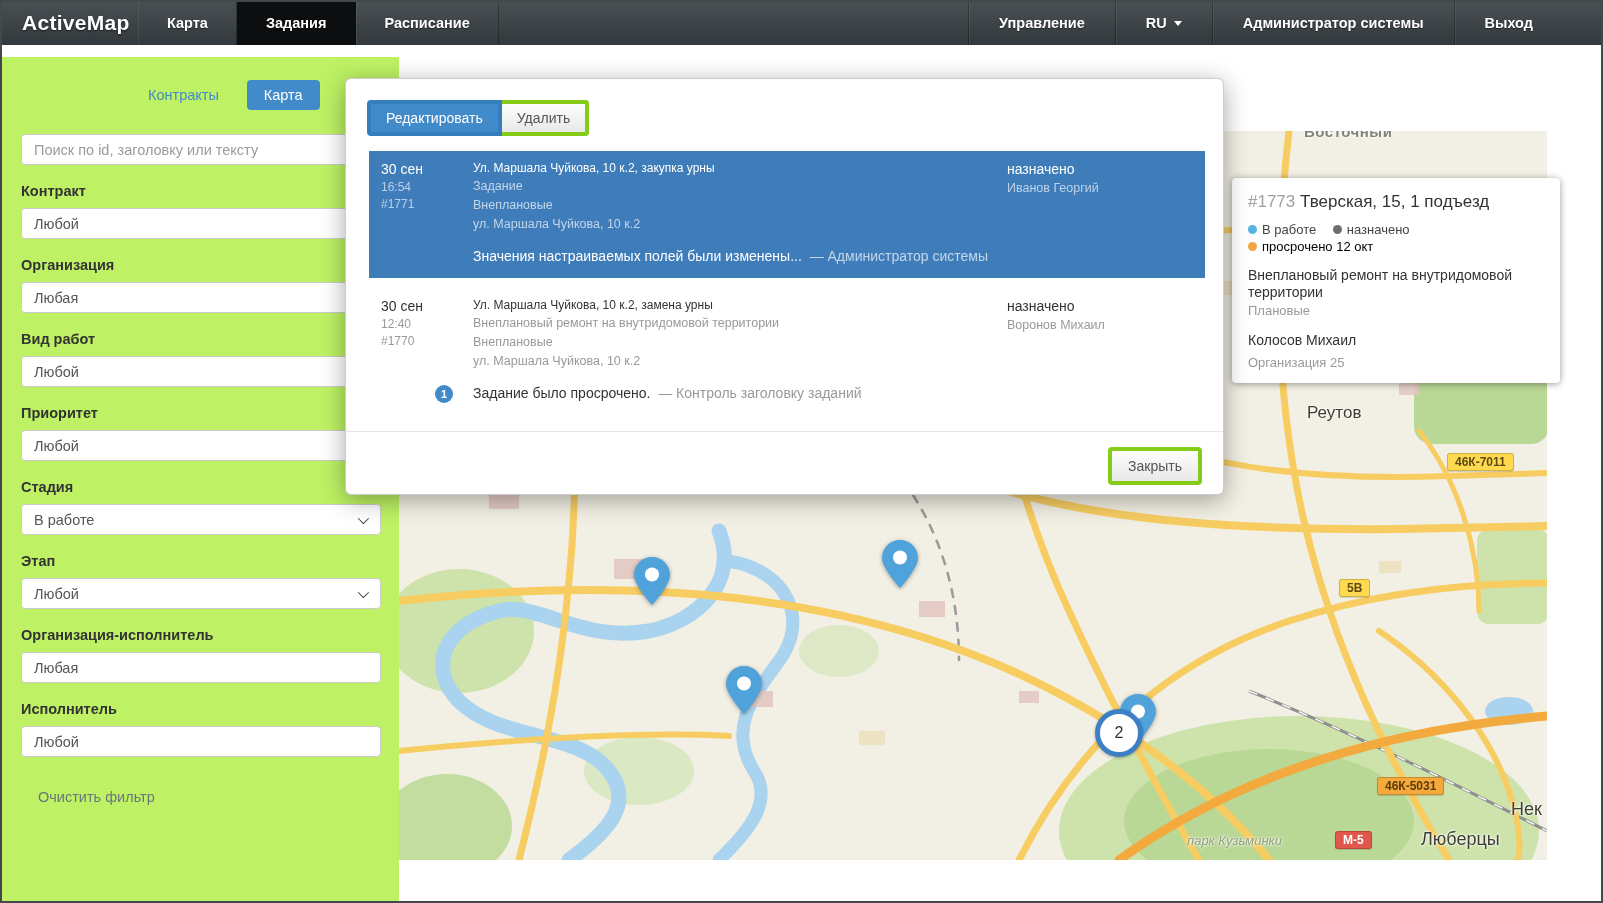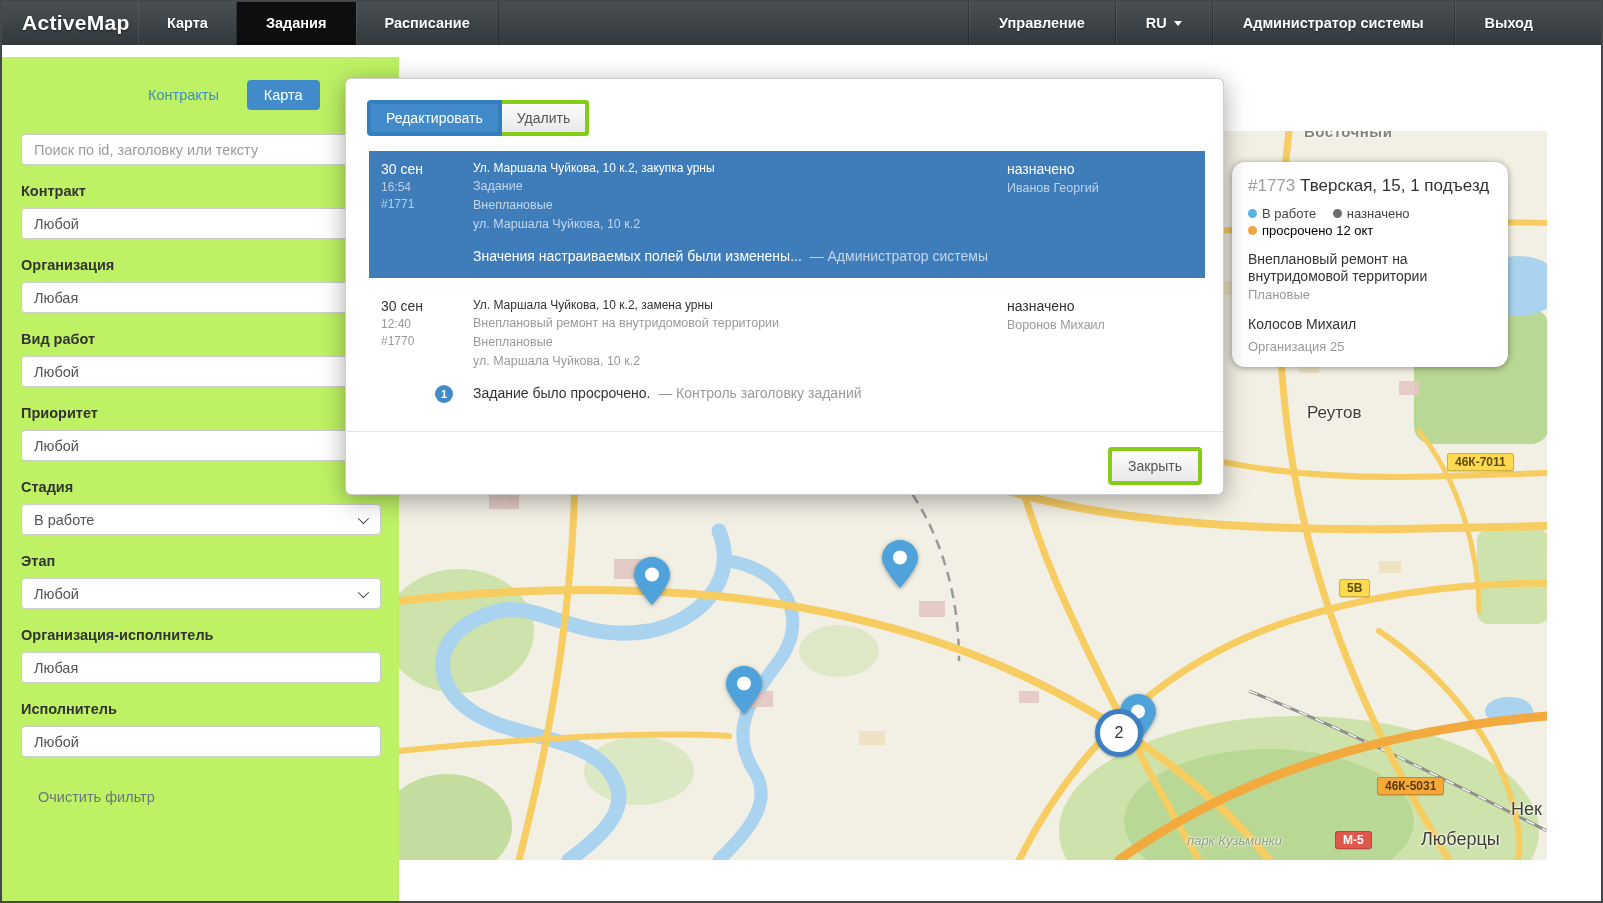--- a/index.html
+++ b/index.html
@@ -97,22 +97,22 @@
   }
   .pin { position:absolute; width:36px; height:48px; filter:drop-shadow(0 1px 2px rgba(0,0,0,.35)); z-index:2; }
   .cluster {
     position:absolute; width:48px; height:48px; background:#fff; border:5px solid #3d7fc4;
     border-radius:50%; z-index:3; display:flex; align-items:center; justify-content:center;
     font-size:16px; color:#333; box-shadow:0 1px 3px rgba(0,0,0,.3); cursor:pointer;
   }
 
   
   .map-card {
-    position:absolute; left:1232px; top:162px; width:276px; min-height:190px;
-    background:#fff; border-radius:13px; box-shadow:0 1px 7px rgba(0,0,0,.4);
+    position:absolute; left:1232px; top:178px; width:328px; min-height:190px;
+    background:#fff; border-radius:4px; box-shadow:0 1px 7px rgba(0,0,0,.4);
     padding:13px 16px; z-index:3; font-size:13px;
   }
   .map-card .card-title { font-size:17px; color:#333; line-height:21px; }
   .map-card .card-id { color:#a0a0a0; }
   .status-line { margin-top:9px; line-height:17px; }
   .status-item { display:inline-flex; align-items:center; margin-right:13px; font-size:13px; color:#444; }
   .status-item.muted { color:#000000; }
   .dot { width:9px; height:9px; border-radius:50%; margin-right:5px; display:inline-block; }
   .card-worktype { margin-top:12px; font-size:14px; color:#333; line-height:17px; }
   .card-cat { color:#999; font-size:13px; margin-top:2px; }

